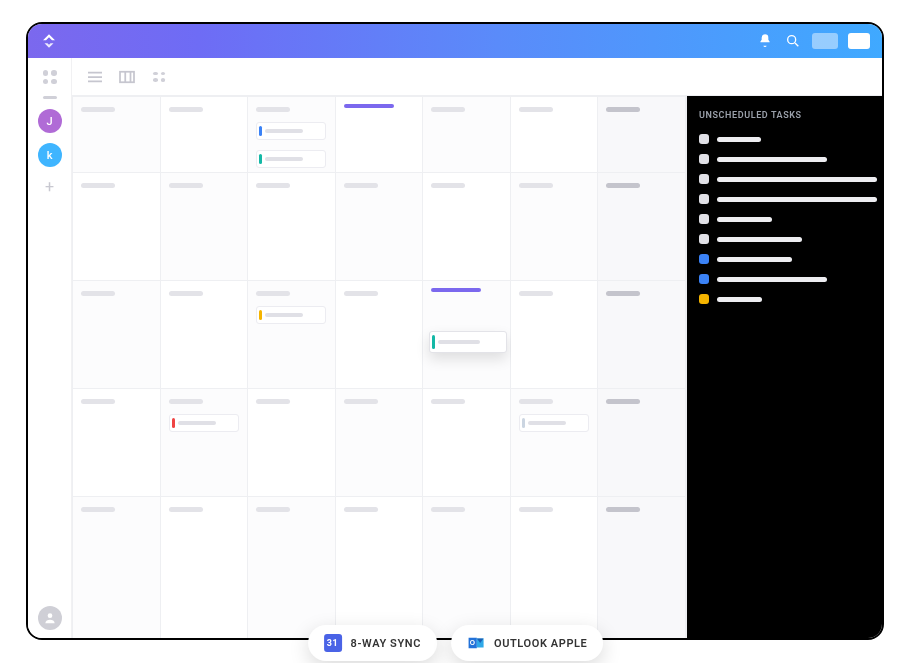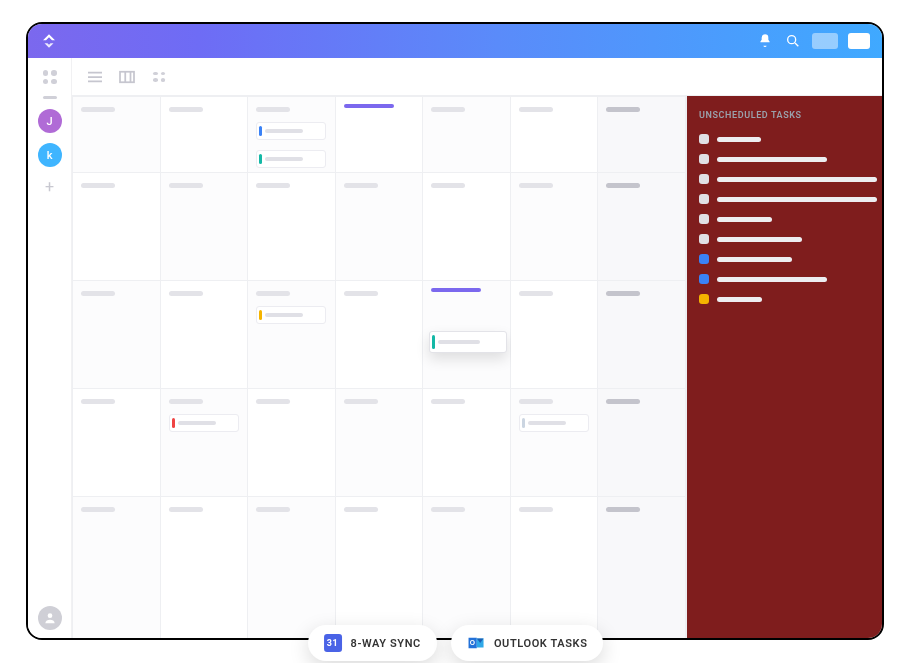--- a/index.html
+++ b/index.html
@@ -61,21 +61,21 @@
   .evt.yellow::before { background:#F5B400; }
   .evt.red::before    { background:#EF4444; }
   .evt.gray::before   { background:#CBD5E1; }
   .evt .t { height:4px; width:38px; background:#E0E0E6; border-radius:3px; }
 
   .dragging { position:absolute; left:6px; top:50px; width:78px; height:22px; background:#fff; border:1px solid #E3E3E8; border-radius:3px; box-shadow:0 6px 14px rgba(0,0,0,0.12); padding-left:8px; display:flex; align-items:center; }
   .dragging::before { content:""; position:absolute; left:2px; top:3px; bottom:3px; width:3px; border-radius:2px; background:#14B8A6; }
   .dragging .t { height:4px; width:42px; background:#E0E0E6; border-radius:3px; }
   .move-cursor { position:absolute; left:90px; top:55px; font-size:13px; color:#555; }
 
-  .side-panel { width:196px; border-left:1px solid #EEEFF2; padding:14px 12px; background:#7f1d1d; }
+  .side-panel { width:196px; border-left:1px solid #EEEFF2; padding:14px 12px; background:#000000; }
   .side-panel h4 { font-size:9px; letter-spacing:0.6px; font-weight:600; color:#9AA0AA; margin-bottom:14px; }
   .task-row { display:flex; align-items:center; gap:8px; margin-bottom:10px; }
   .dot { width:10px; height:10px; border-radius:3px; background:#E0E0E6; flex:0 0 auto; }
   .dot.blue { background:#3B82F6; }
   .dot.yellow { background:#F5B400; }
   .line { height:5px; background:#EDEDF1; border-radius:3px; flex:1; }
 
   .sync-bar {
     position:absolute; left:50%; bottom:2px; transform:translateX(-50%);
     display:flex; gap:14px; z-index:20;
@@ -364,16 +364,16 @@
     </div>
     <div class="sync-chip">
       <div class="chip-icon outlook">
         <svg viewBox="0 0 24 24" width="18" height="18">
             <rect x="2" y="5" width="11" height="14" fill="#2372D9"></rect>
             <text x="7.5" y="15" text-anchor="middle" fill="#fff" font-size="9" font-family="Arial" font-weight="700">O</text>
             <rect x="13" y="6" width="9" height="12" fill="#2FA8E8"></rect>
             <polygon points="13,6 22,6 17.5,12" fill="#1B5FB4"></polygon>
           </svg>
       </div>
-      <span>OUTLOOK TASKS</span>
+      <span>OUTLOOK APPLE</span>
     </div>
   </div>
 </div>
 
 </body></html>

